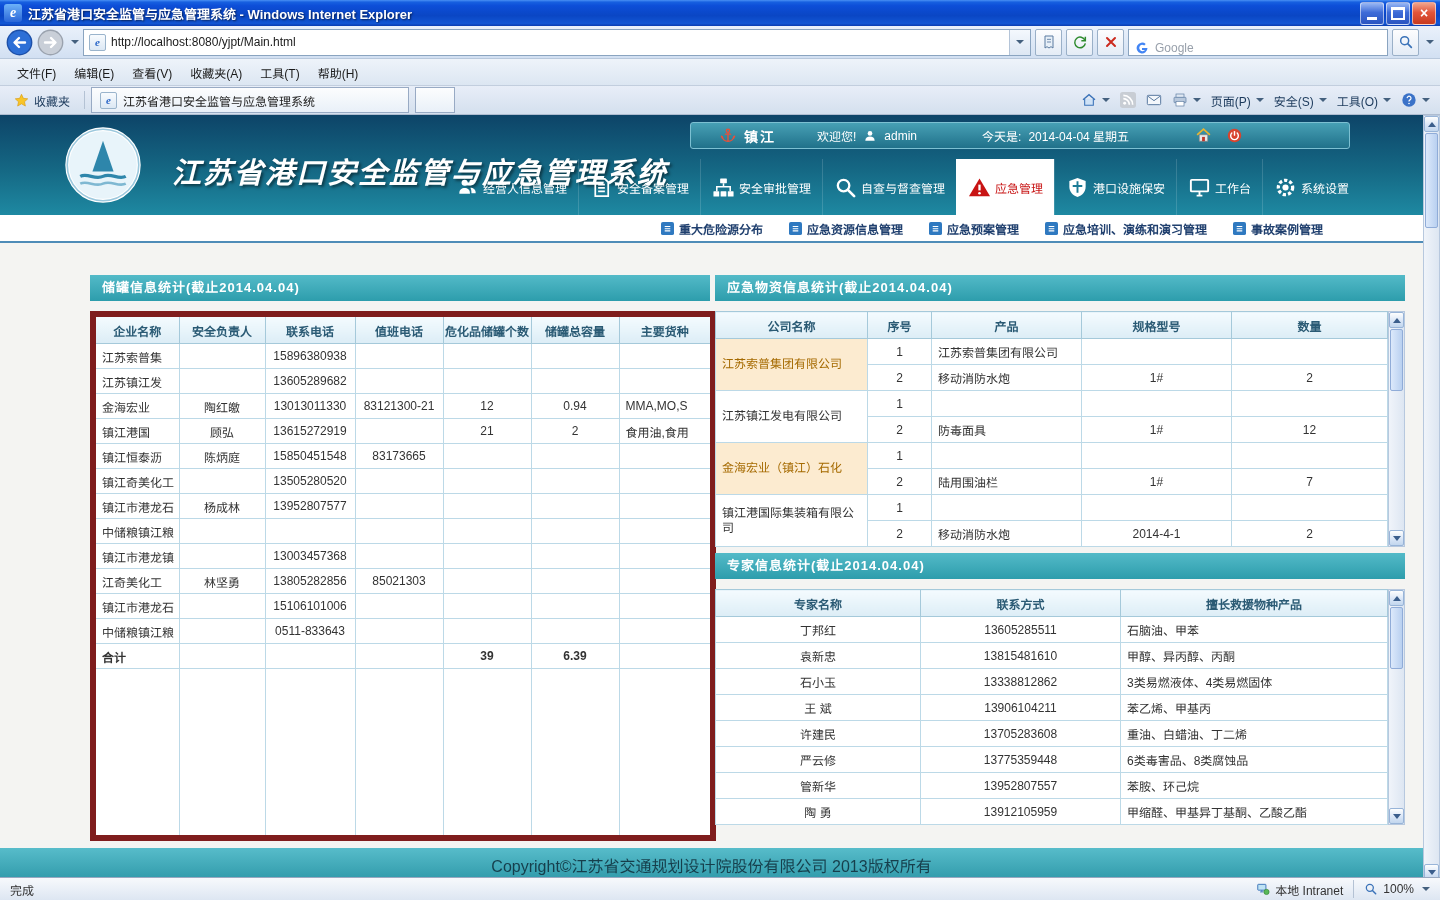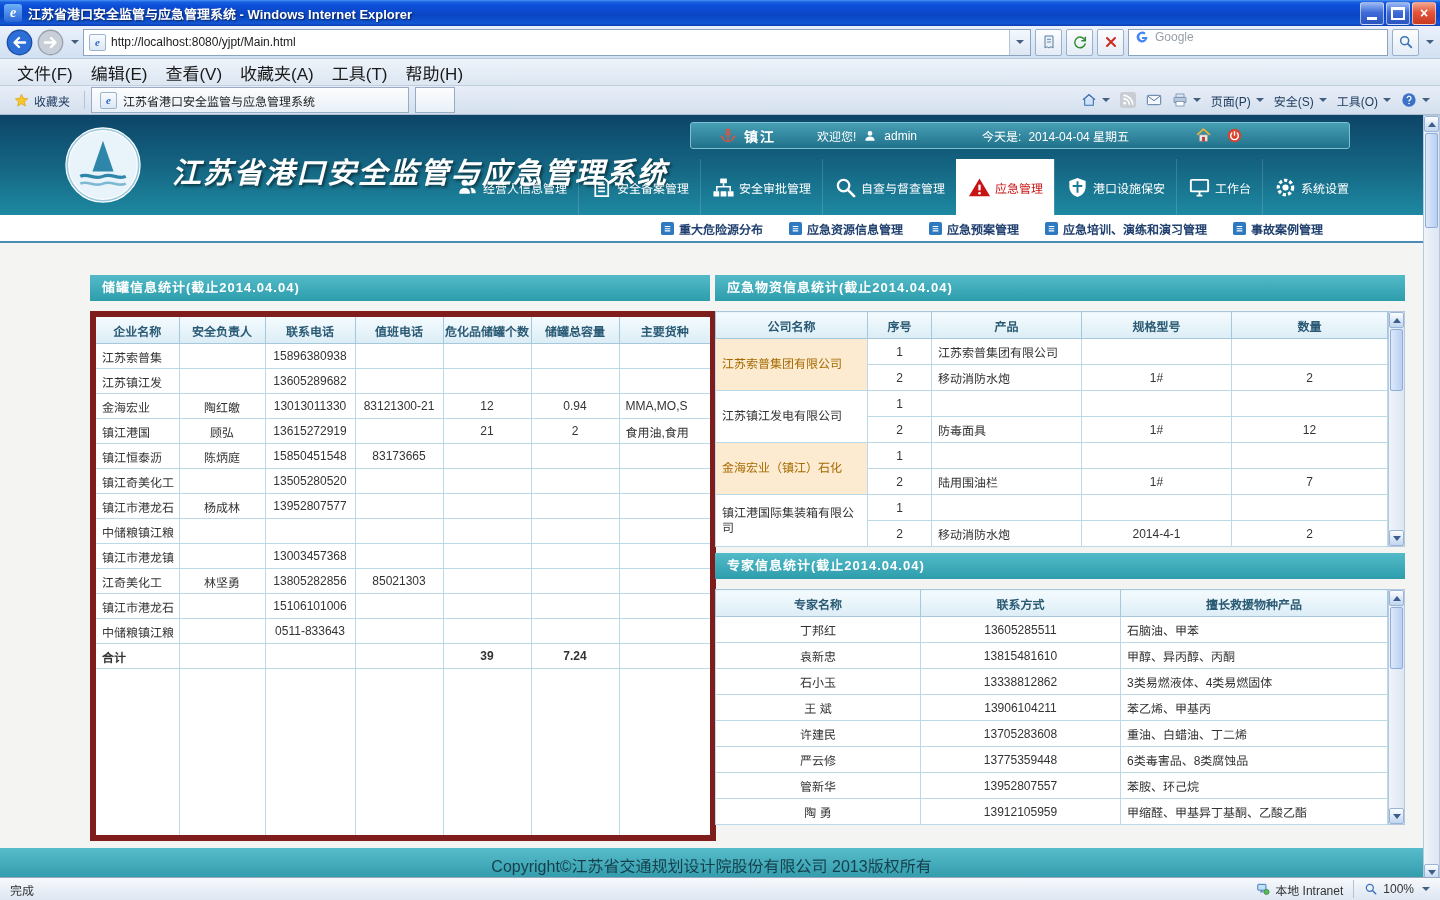--- a/index.html
+++ b/index.html
@@ -20,26 +20,26 @@
   .navbtn{width:27px;height:27px;border-radius:50%;flex:0 0 auto;cursor:pointer;}
   .navbtn svg{width:27px;height:27px;display:block;}
   .dd{width:0;height:0;border-left:4px solid transparent;border-right:4px solid transparent;border-top:4px solid #44607e;display:inline-block;margin-left:3px;}
   .addr-box{flex:1;height:25px;background:#fff;border:1px solid #8aa4c0;display:flex;align-items:center;padding:0 0 0 5px;gap:5px;overflow:hidden;}
   .page-ico{width:15px;height:15px;border-radius:2px;background:linear-gradient(180deg,#f8fbfe,#dce8f4);border:1px solid #9ab4cc;color:#2a66c8;font-family:"Liberation Serif",serif;font-style:italic;font-weight:bold;font-size:11px;display:flex;align-items:center;justify-content:center;flex:0 0 auto;}
   .url-text{flex:1;font-size:12px;color:#1a1a1a;white-space:nowrap;overflow:hidden;}
   .combo-btn{width:20px;height:25px;border-left:1px solid #b4c4d8;background:linear-gradient(180deg,#f4f8fd,#dde7f3);display:flex;align-items:center;justify-content:center;flex:0 0 auto;cursor:pointer;}
   .combo-btn .dd{margin:0;}
   .tool-sq{width:25px;height:25px;border:1px solid #9ab0c8;border-radius:2px;background:linear-gradient(180deg,#fdfdfe,#e4ecf6);display:flex;align-items:center;justify-content:center;flex:0 0 auto;cursor:pointer;}
   .tool-sq svg{width:16px;height:16px;display:block;}
-  .search-box{width:246px;height:25px;background:#fff;border:1px solid #8aa4c0;display:flex;align-items:flex-start;gap:6px;padding:0 6px;flex:0 0 auto;}
+  .search-box{width:246px;height:25px;background:#fff;border:1px solid #8aa4c0;display:flex;align-items:flex-end;gap:6px;padding:0 6px;flex:0 0 auto;}
   .search-box svg{width:14px;height:14px;}
   .search-placeholder{font-size:12px;color:#98a0ab;flex:1;}
 
   .menubar{height:26px;background:linear-gradient(180deg,#eef3fa,#dce6f2);border-bottom:1px solid #c2cede;display:flex;align-items:center;padding:0 8px;flex:0 0 auto;}
-  .menu-item{font-size:17px;color:#1a1a1a;padding:4px 9px;cursor:pointer;}
+  .menu-item{font-size:12px;color:#1a1a1a;padding:4px 9px;cursor:pointer;}
 
   .favbar{height:28px;background:linear-gradient(180deg,#e8eef8,#d4e0ee);border-bottom:1px solid #aebcd0;display:flex;align-items:center;padding:0 6px;gap:6px;flex:0 0 auto;}
   .fav-btn{display:flex;align-items:center;gap:5px;font-size:12px;color:#1c3a5c;padding:3px 8px;border-radius:2px;cursor:pointer;}
   .fav-btn svg{width:15px;height:15px;}
   .vsep{width:1px;height:18px;background:#b4c2d4;}
   .tab{height:24px;background:linear-gradient(180deg,#fcfdfe,#e9f0f8);border:1px solid #98aac4;display:flex;align-items:center;gap:6px;padding:0 8px;cursor:pointer;}
   .tab.active{width:300px;}
   .tab .tab-title{font-size:12px;color:#222;white-space:nowrap;overflow:hidden;flex:1;}
   .tab.stub{width:22px;}
   .fav-right{margin-left:auto;display:flex;align-items:center;gap:10px;padding-right:4px;}
@@ -563,21 +563,21 @@
               <td></td>
               <td></td>
               <td></td>
             </tr>
             <tr>
               <td class="sum">合计</td>
               <td></td>
               <td></td>
               <td></td>
               <td class="sum">39</td>
-              <td class="sum">7.24</td>
+              <td class="sum">6.39</td>
               <td></td>
             </tr>
             <tr class="filler">
               <td></td>
               <td></td>
               <td></td>
               <td></td>
               <td></td>
               <td></td>
               <td></td>

